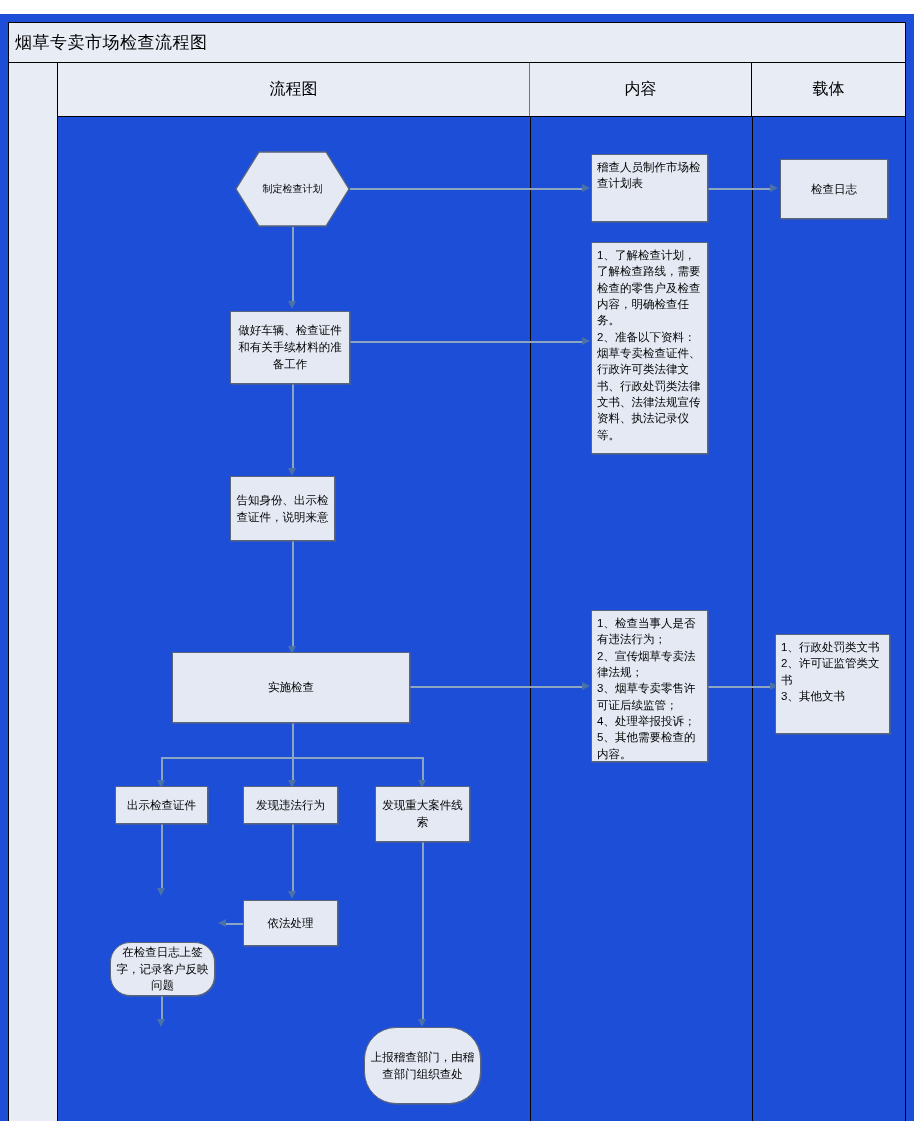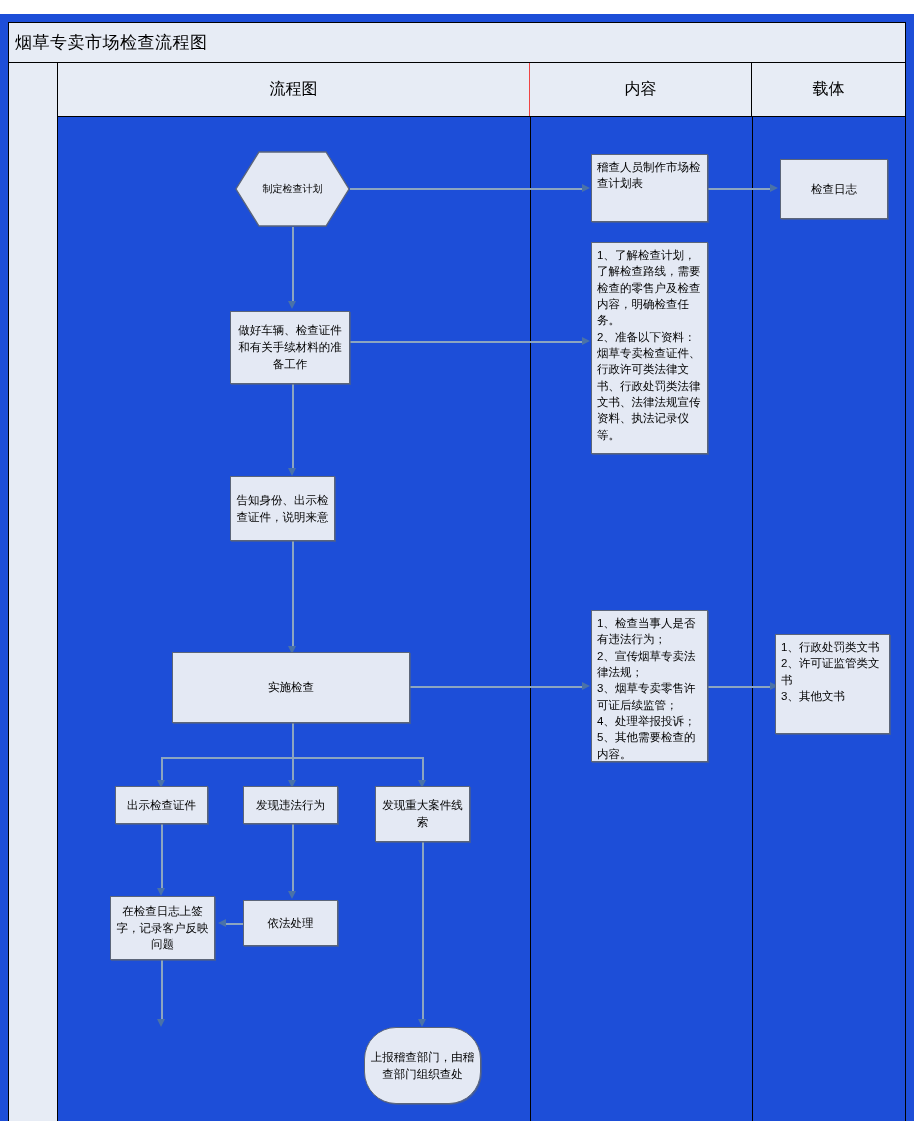--- a/index.html
+++ b/index.html
@@ -264,21 +264,21 @@
   <div class="node" style="left:115px; top:772px; width:93px; height:38px;">
     <span>出示检查证件</span>
   </div>
   <div class="node" style="left:243px; top:772px; width:95px; height:38px;">
     <span>发现违法行为</span>
   </div>
   <div class="node" style="left:375px; top:772px; width:95px; height:56px;">
     <span>发现重大案件线索</span>
   </div>
 
-  <div class="node" style="left:110px; top:882px; width:105px; height:64px;">
+  <div class="node" style="left:110px; top:928px; width:105px; height:54px;border-radius:20px;">
     <span>在检查日志上签字，记录客户反映问题</span>
   </div>
   <div class="node" style="left:243px; top:886px; width:95px; height:46px;">
     <span>依法处理</span>
   </div>
 
   <div class="node left-text" style="left:591px; top:140px; width:117px; height:68px;">
     <span>稽查人员制作市场检查计划表</span>
   </div>
 

